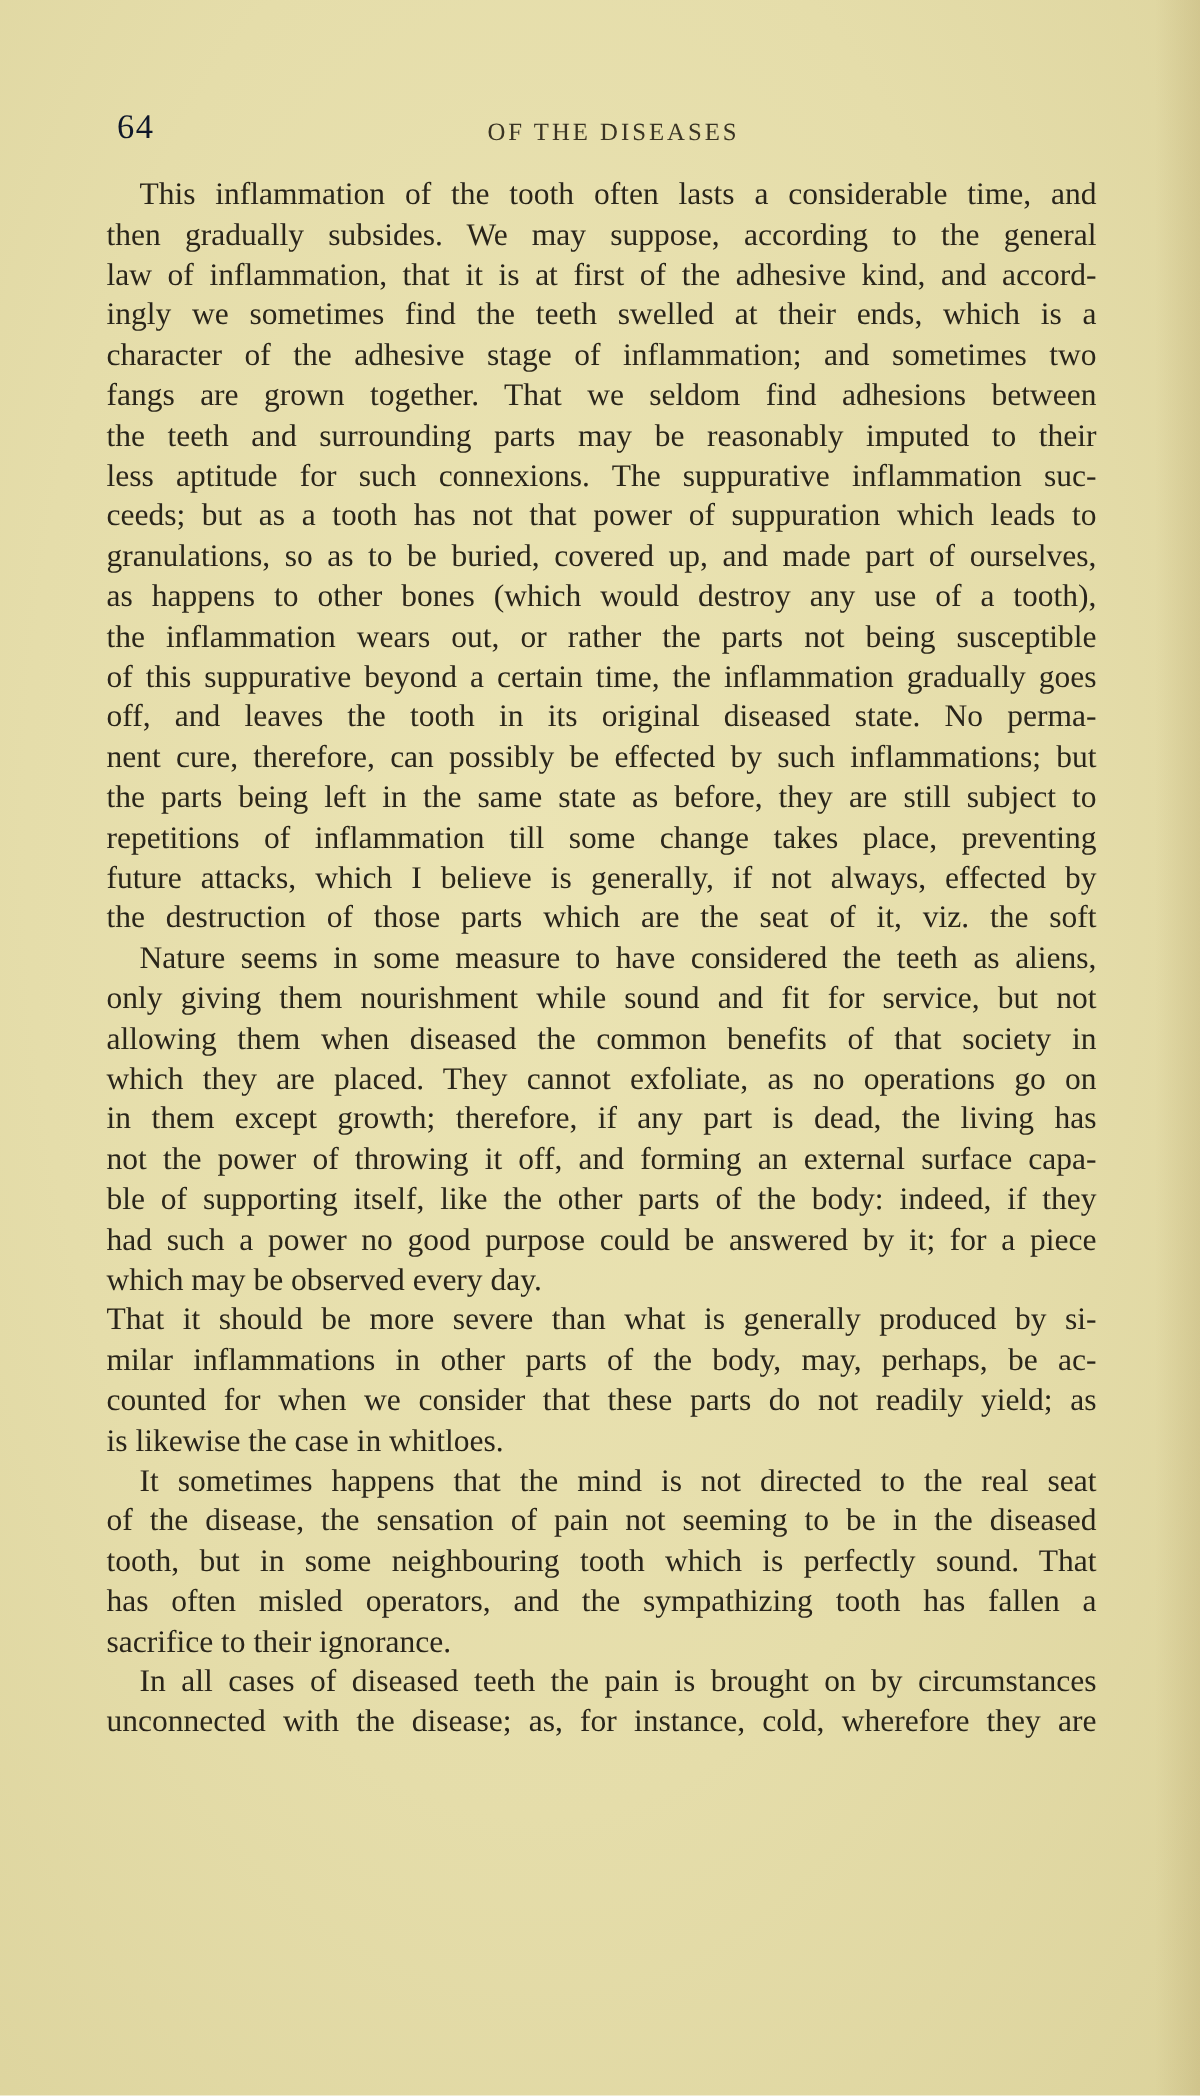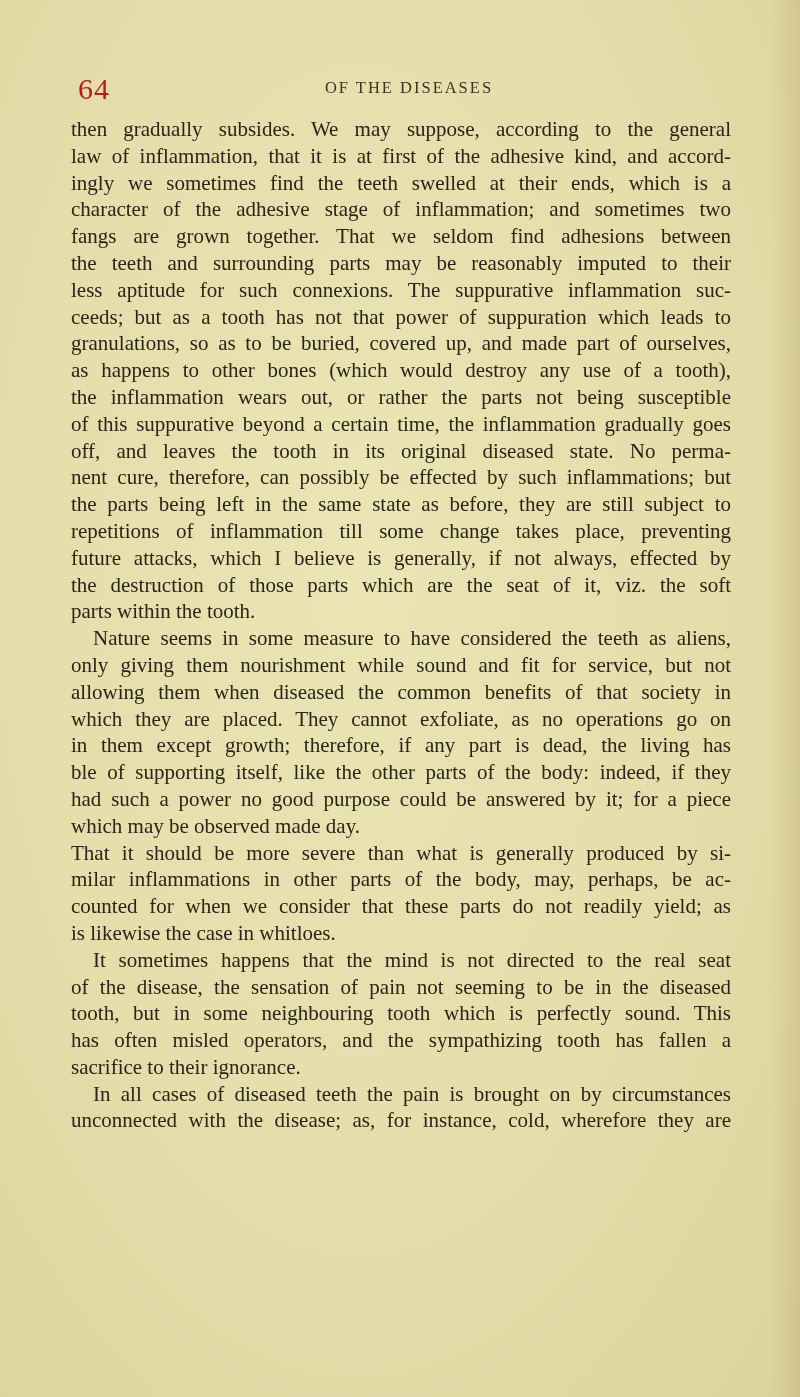--- a/index.html
+++ b/index.html
@@ -10,21 +10,21 @@
     position: relative;
     font-family: "Liberation Serif", "DejaVu Serif", serif;
     color: #2a251a;
   }
   .right-edge {
     position: absolute; top: 0; right: 0; width: 30px; height: 1397px;
     background: linear-gradient(to right, rgba(0,0,0,0), rgba(170,150,90,0.25));
   }
   .page-number {
     position: absolute; left: 78px; top: 72px;
-    font-size: 30px; letter-spacing: 1px; color: #b91c1c;
+    font-size: 23px; letter-spacing: 1px; color: #0f172a;
   }
   .running-head {
     position: absolute; left: 0; width: 800px; top: 78px;
     text-align: center; font-size: 16.5px; letter-spacing: 2px; color: #3a3424;
     padding-left: 18px; box-sizing: border-box;
   }
   .text-block {
     position: absolute; left: 71px; top: 116px; width: 660px;
     font-size: 21px; line-height: 26.8px;
   }
@@ -39,60 +39,61 @@
 <body>
 
 <div class="right-edge"></div>
 
 <div class="page-number">64</div>
 <div class="running-head">OF THE DISEASES</div>
 
 <div class="text-block">
 
   <div>
+    <span class="line indent">This inflammation of the tooth often lasts a considerable time, and</span>
     <span class="line">then gradually subsides. We may suppose, according to the general</span>
     <span class="line">law of inflammation, that it is at first of the adhesive kind, and accord-</span>
     <span class="line">ingly we sometimes find the teeth swelled at their ends, which is a</span>
     <span class="line">character of the adhesive stage of inflammation; and sometimes two</span>
     <span class="line">fangs are grown together. That we seldom find adhesions between</span>
     <span class="line">the teeth and surrounding parts may be reasonably imputed to their</span>
     <span class="line">less aptitude for such connexions. The suppurative inflammation suc-</span>
     <span class="line">ceeds; but as a tooth has not that power of suppuration which leads to</span>
     <span class="line">granulations, so as to be buried, covered up, and made part of ourselves,</span>
     <span class="line">as happens to other bones (which would destroy any use of a tooth),</span>
     <span class="line">the inflammation wears out, or rather the parts not being susceptible</span>
     <span class="line">of this suppurative beyond a certain time, the inflammation gradually goes</span>
     <span class="line">off, and leaves the tooth in its original diseased state. No perma-</span>
     <span class="line">nent cure, therefore, can possibly be effected by such inflammations; but</span>
     <span class="line">the parts being left in the same state as before, they are still subject to</span>
     <span class="line">repetitions of inflammation till some change takes place, preventing</span>
     <span class="line">future attacks, which I believe is generally, if not always, effected by</span>
     <span class="line">the destruction of those parts which are the seat of it, viz. the soft</span>
-    <span class="line last">parts within the tooth.</span>
   </div>
   <div>
     <span class="line indent">Nature seems in some measure to have considered the teeth as aliens,</span>
     <span class="line">only giving them nourishment while sound and fit for service, but not</span>
     <span class="line">allowing them when diseased the common benefits of that society in</span>
     <span class="line">which they are placed. They cannot exfoliate, as no operations go on</span>
     <span class="line">in them except growth; therefore, if any part is dead, the living has</span>
+    <span class="line">not the power of throwing it off, and forming an external surface capa-</span>
     <span class="line">ble of supporting itself, like the other parts of the body: indeed, if they</span>
     <span class="line">had such a power no good purpose could be answered by it; for a piece</span>
-    <span class="line last">which may be observed made day.</span>
+    <span class="line last">which may be observed every day.</span>
   </div>
   <div>
     <span class="line">That it should be more severe than what is generally produced by si-</span>
     <span class="line">milar inflammations in other parts of the body, may, perhaps, be ac-</span>
     <span class="line">counted for when we consider that these parts do not readily yield; as</span>
     <span class="line last">is likewise the case in whitloes.</span>
   </div>
   <div>
     <span class="line indent">It sometimes happens that the mind is not directed to the real seat</span>
     <span class="line">of the disease, the sensation of pain not seeming to be in the diseased</span>
-    <span class="line">tooth, but in some neighbouring tooth which is perfectly sound. This</span>
+    <span class="line">tooth, but in some neighbouring tooth which is perfectly sound. That</span>
     <span class="line">has often misled operators, and the sympathizing tooth has fallen a</span>
     <span class="line last">sacrifice to their ignorance.</span>
   </div>
   <div>
     <span class="line indent">In all cases of diseased teeth the pain is brought on by circumstances</span>
     <span class="line">unconnected with the disease; as, for instance, cold, wherefore they are</span>
   </div>
 </div>
 
 </body></html>

